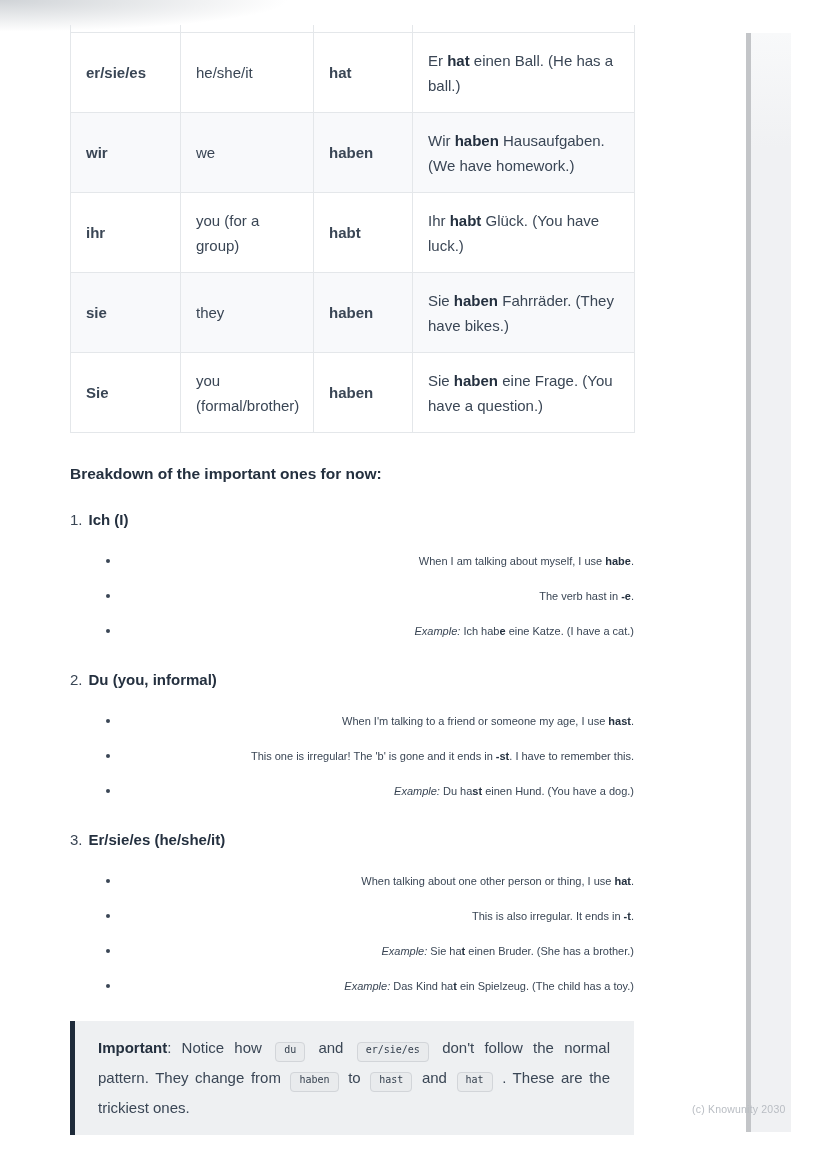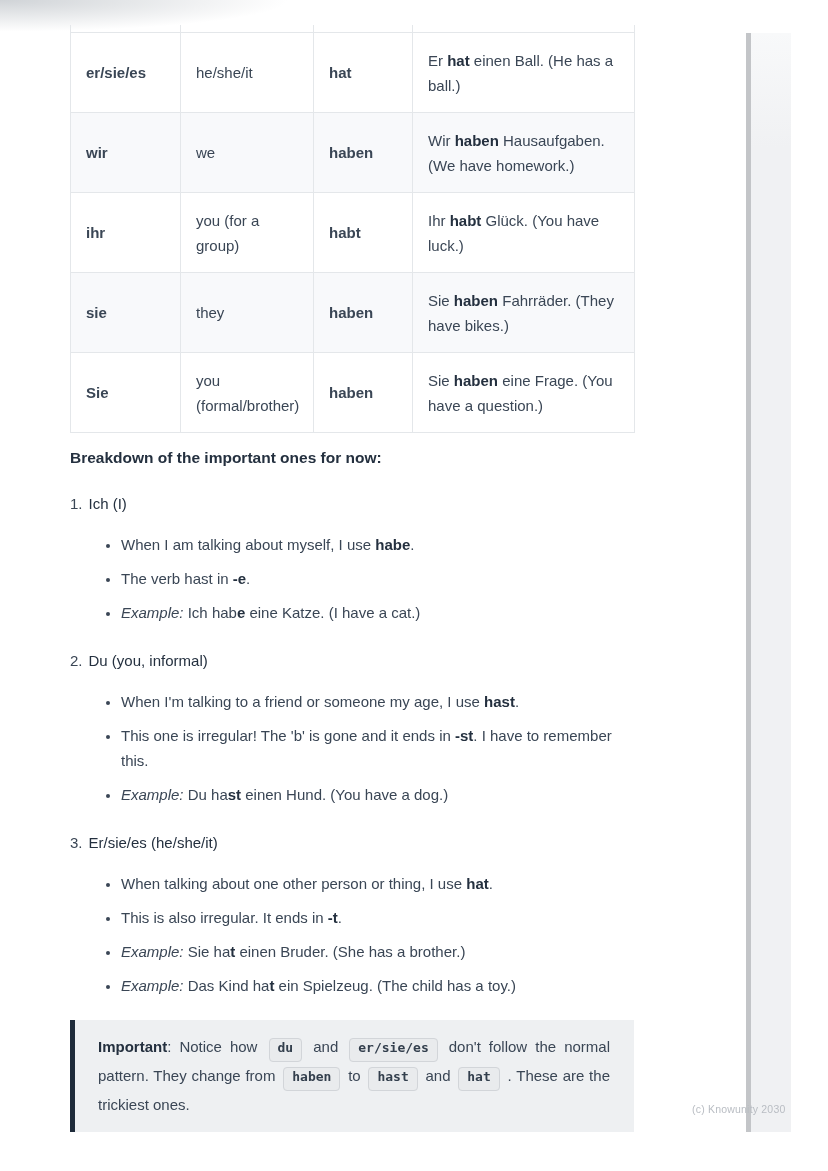--- a/index.html
+++ b/index.html
@@ -36,45 +36,45 @@
   }
   tr.sliver td{height:7px;padding:0;border-top:none;}
   tr.data-row{height:80px;}
   tr.row-alt{background:#f8f9fb;padding-left:47px;}
   td.c-pronoun,td.c-form{font-weight:bold;color:#24303f;}
   .b{font-weight:bold;color:#24303f;}
   .i{font-style:italic;margin-top:28px;}
 
   
   .bd-heading{
-    margin:15px 0 0 0;
+    margin:31px 0 0 0;
     font-size:15.5px;font-weight:bold;color:#24303f;line-height:20px;
   }
   .num-item{margin-top:23px;font-size:15px;line-height:25px;}
   .num-item .num{color:#3a4655;margin-right:6px;}
-  .num-item .ttl{font-weight:normal;color:#24303f;}
+  .num-item .ttl{font-weight:bold;color:#24303f;}
   ul.bullets{margin:16px 0 0 0;padding:0 0 0 51px;}
   ul.bullets li{
-    margin:0 0 9px 0;font-size:15px;line-height:25px;color:#3a4655;
+    margin:0 0 9px 0;font-size:11px;line-height:25px;color:#3a4655;text-align:right;
   }
   ul.bullets li::marker{color:#3a4655;font-size:13px;}
 
   
   .callout{
     margin-top:22px;
     box-sizing:border-box;width:564px;
     background:#eef0f2;
     border-left:5px solid #1e2b3a;
     padding:13px 24px 13px 23px;
     font-size:15px;line-height:28px;
     text-align:justify;color:#3a4655;
   }
   .code-chip{
     font-family:"DejaVu Sans Mono", monospace;
-    font-weight:bold;font-size:13px;
+    font-weight:normal;font-size:10px;
     color:#333f4d;
     background:#e9ebed;
     border:1px solid #d2d5d9;
     border-radius:4px;
     padding:1px 8px 6px 8px;
     margin:0 3px;
     white-space:nowrap;
   }
 </style>
 </head>

